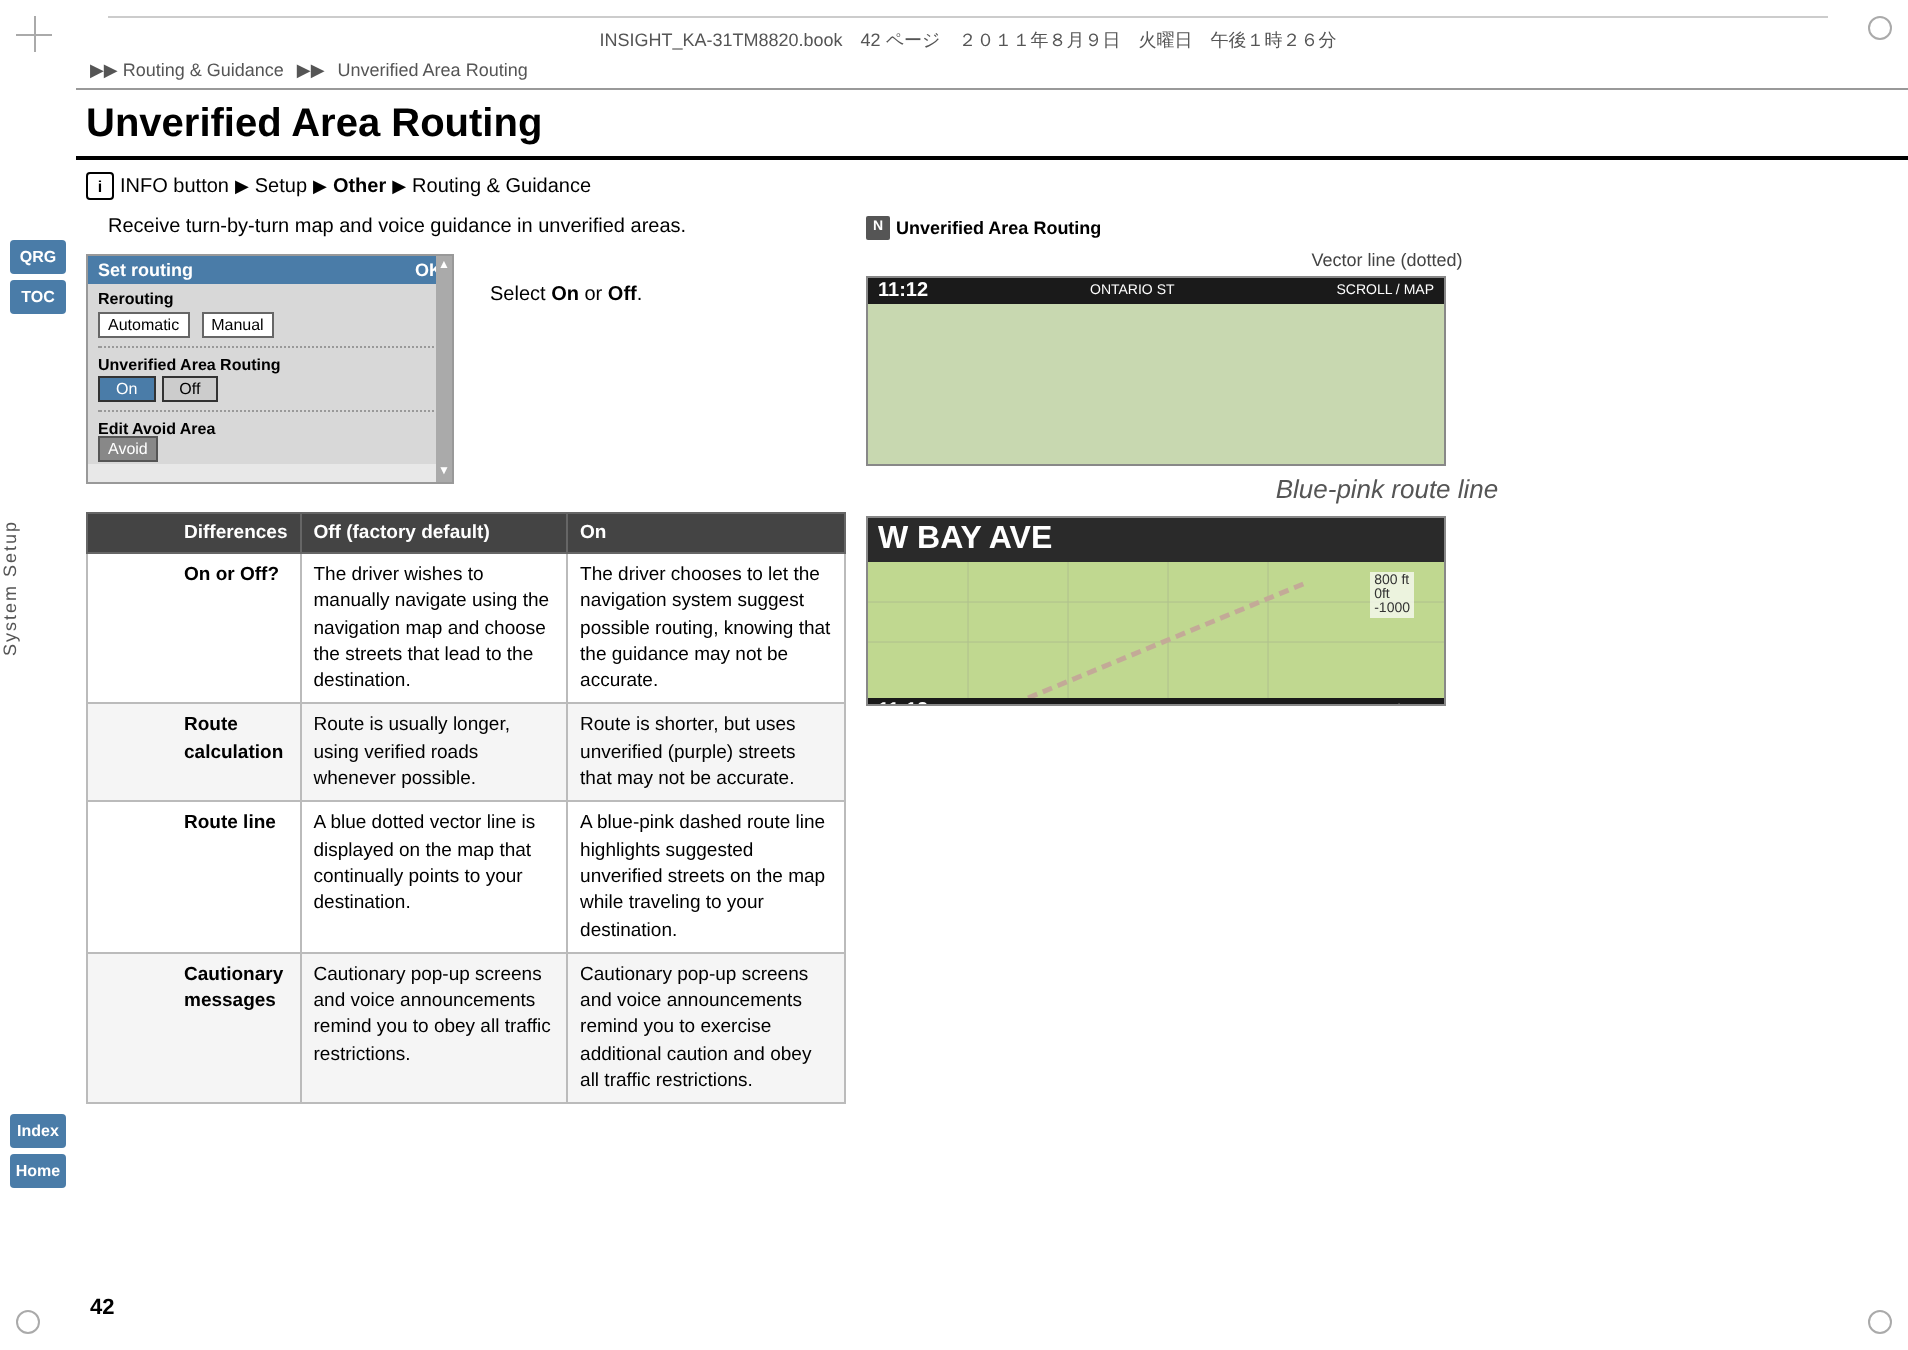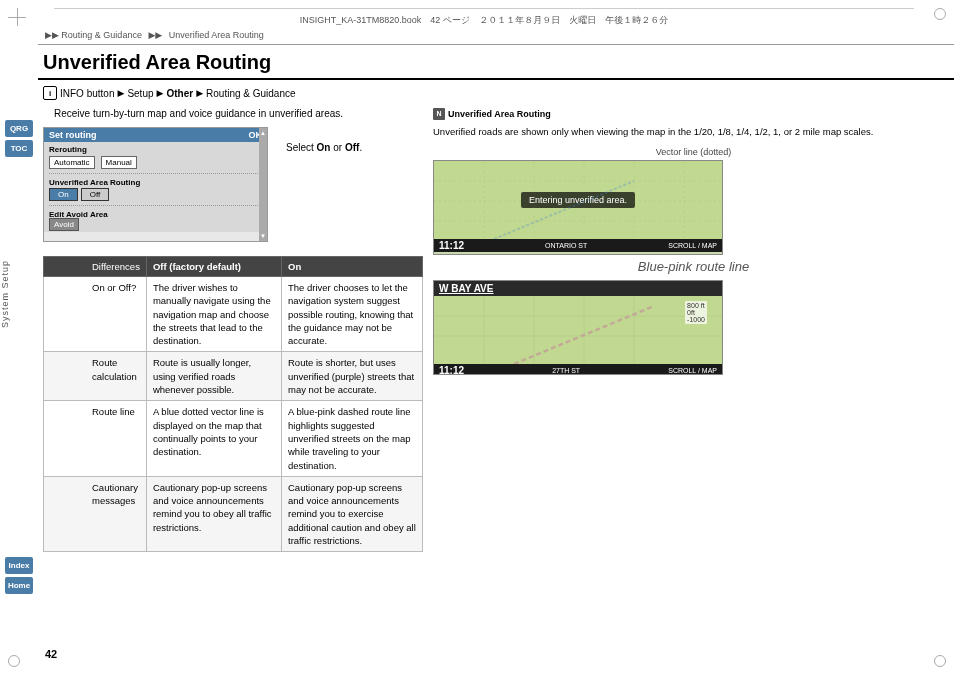--- a/index.html
+++ b/index.html
@@ -269,21 +269,21 @@
     .diff-table tr:nth-child(even) td {
       background: #f5f5f5;
     }
 
     .diff-table tr:nth-child(odd) td {
       background: #fff;
     }
 
     .diff-table .col-diff {
       width: 90px;
-      font-weight: normal;
+      font-weight: bold;
       padding-left: 48px;
     }
 
     
     .right-section-title {
       font-size: 9px;
       font-weight: bold;
       margin-bottom: 5px;
       display: flex;
       align-items: center;
@@ -507,21 +507,21 @@
   </div>
 
   <div class="two-col">
 
     <div class="left-col">
 
       <p class="receive-text">Receive turn-by-turn map and voice guidance in unverified areas.</p>
 
       <div class="receive-screenshot-area">
 
-        <div class="nav-screenshot" style="position:relative; width:225px; height:115px;">
+        <div class="nav-screenshot" style="position:relative; width:184px; height:115px;">
           <div class="nav-screenshot-header">
             <span>Set routing</span>
             <span style="cursor:pointer;">OK</span>
           </div>
           <div class="nav-screenshot-inner">
             <div class="nav-row">
               <span style="font-size:8px;font-weight:bold;">Rerouting</span>
             </div>
             <div class="nav-row" style="gap:4px;">
               <span class="nav-value">Automatic</span>
@@ -582,52 +582,35 @@
           </tr>
         </tbody>
       </table>
     </div>
 
     <div class="right-col">
       <div class="right-section-title">
         <span class="right-section-icon">N</span>
         <span>Unverified Area Routing</span>
       </div>
-      <p class="right-text">Unverified roads are shown only when viewing the map in the 1/20, 1/8, 1/4, 1/2, 1, or 2 mile map scales.</p>
 
       <div class="vector-line-label">Vector line (dotted)</div>
       <div class="map-image">
-        <div class="map-content" style="height:78px; background: #c0d890;">
-
-          <svg style="position:absolute;top:0;left:0;width:100%;height:100%;opacity:0.3;" xmlns="http://www.w3.org/2000/svg">
-            <line x1="50" y1="0" x2="50" y2="100%" stroke="#888" stroke-width="0.5" stroke-dasharray="2,3"></line>
-            <line x1="100" y1="0" x2="100" y2="100%" stroke="#888" stroke-width="0.5" stroke-dasharray="2,3"></line>
-            <line x1="150" y1="0" x2="150" y2="100%" stroke="#888" stroke-width="0.5" stroke-dasharray="2,3"></line>
-            <line x1="200" y1="0" x2="200" y2="100%" stroke="#888" stroke-width="0.5" stroke-dasharray="2,3"></line>
-            <line x1="250" y1="0" x2="250" y2="100%" stroke="#888" stroke-width="0.5" stroke-dasharray="2,3"></line>
-            <line x1="0" y1="20" x2="100%" y2="20" stroke="#888" stroke-width="0.5" stroke-dasharray="2,3"></line>
-            <line x1="0" y1="40" x2="100%" y2="40" stroke="#888" stroke-width="0.5" stroke-dasharray="2,3"></line>
-            <line x1="0" y1="60" x2="100%" y2="60" stroke="#888" stroke-width="0.5" stroke-dasharray="2,3"></line>
-
-            <line x1="60" y1="78" x2="200" y2="20" stroke="#4488cc" stroke-width="2" stroke-dasharray="3,2"></line>
-          </svg>
-          <div class="map-overlay-text">Entering unverified area.</div>
-        </div>
         <div class="map-footer">
           <span class="map-footer-time">11:12</span>
           <span>ONTARIO ST</span>
           <span>SCROLL / MAP</span>
         </div>
       </div>
 
       <div class="map-caption">Blue-pink route line</div>
 
       <div class="map-image">
         <div class="map-header-bar">
-          <span style="font-weight:bold;font-size:10px;text-decoration:underline;">W BAY AVE</span>
+          <span style="font-weight:bold;font-size:16px;">W BAY AVE</span>
           <span></span>
         </div>
         <div class="map-content" style="height:68px; background: #c0d890;">
           <svg style="position:absolute;top:0;left:0;width:100%;height:100%;opacity:0.3;" xmlns="http://www.w3.org/2000/svg">
             <line x1="50" y1="0" x2="50" y2="100%" stroke="#888" stroke-width="0.5"></line>
             <line x1="100" y1="0" x2="100" y2="100%" stroke="#888" stroke-width="0.5"></line>
             <line x1="150" y1="0" x2="150" y2="100%" stroke="#888" stroke-width="0.5"></line>
             <line x1="200" y1="0" x2="200" y2="100%" stroke="#888" stroke-width="0.5"></line>
             <line x1="0" y1="20" x2="100%" y2="20" stroke="#888" stroke-width="0.5"></line>
             <line x1="0" y1="40" x2="100%" y2="40" stroke="#888" stroke-width="0.5"></line>

